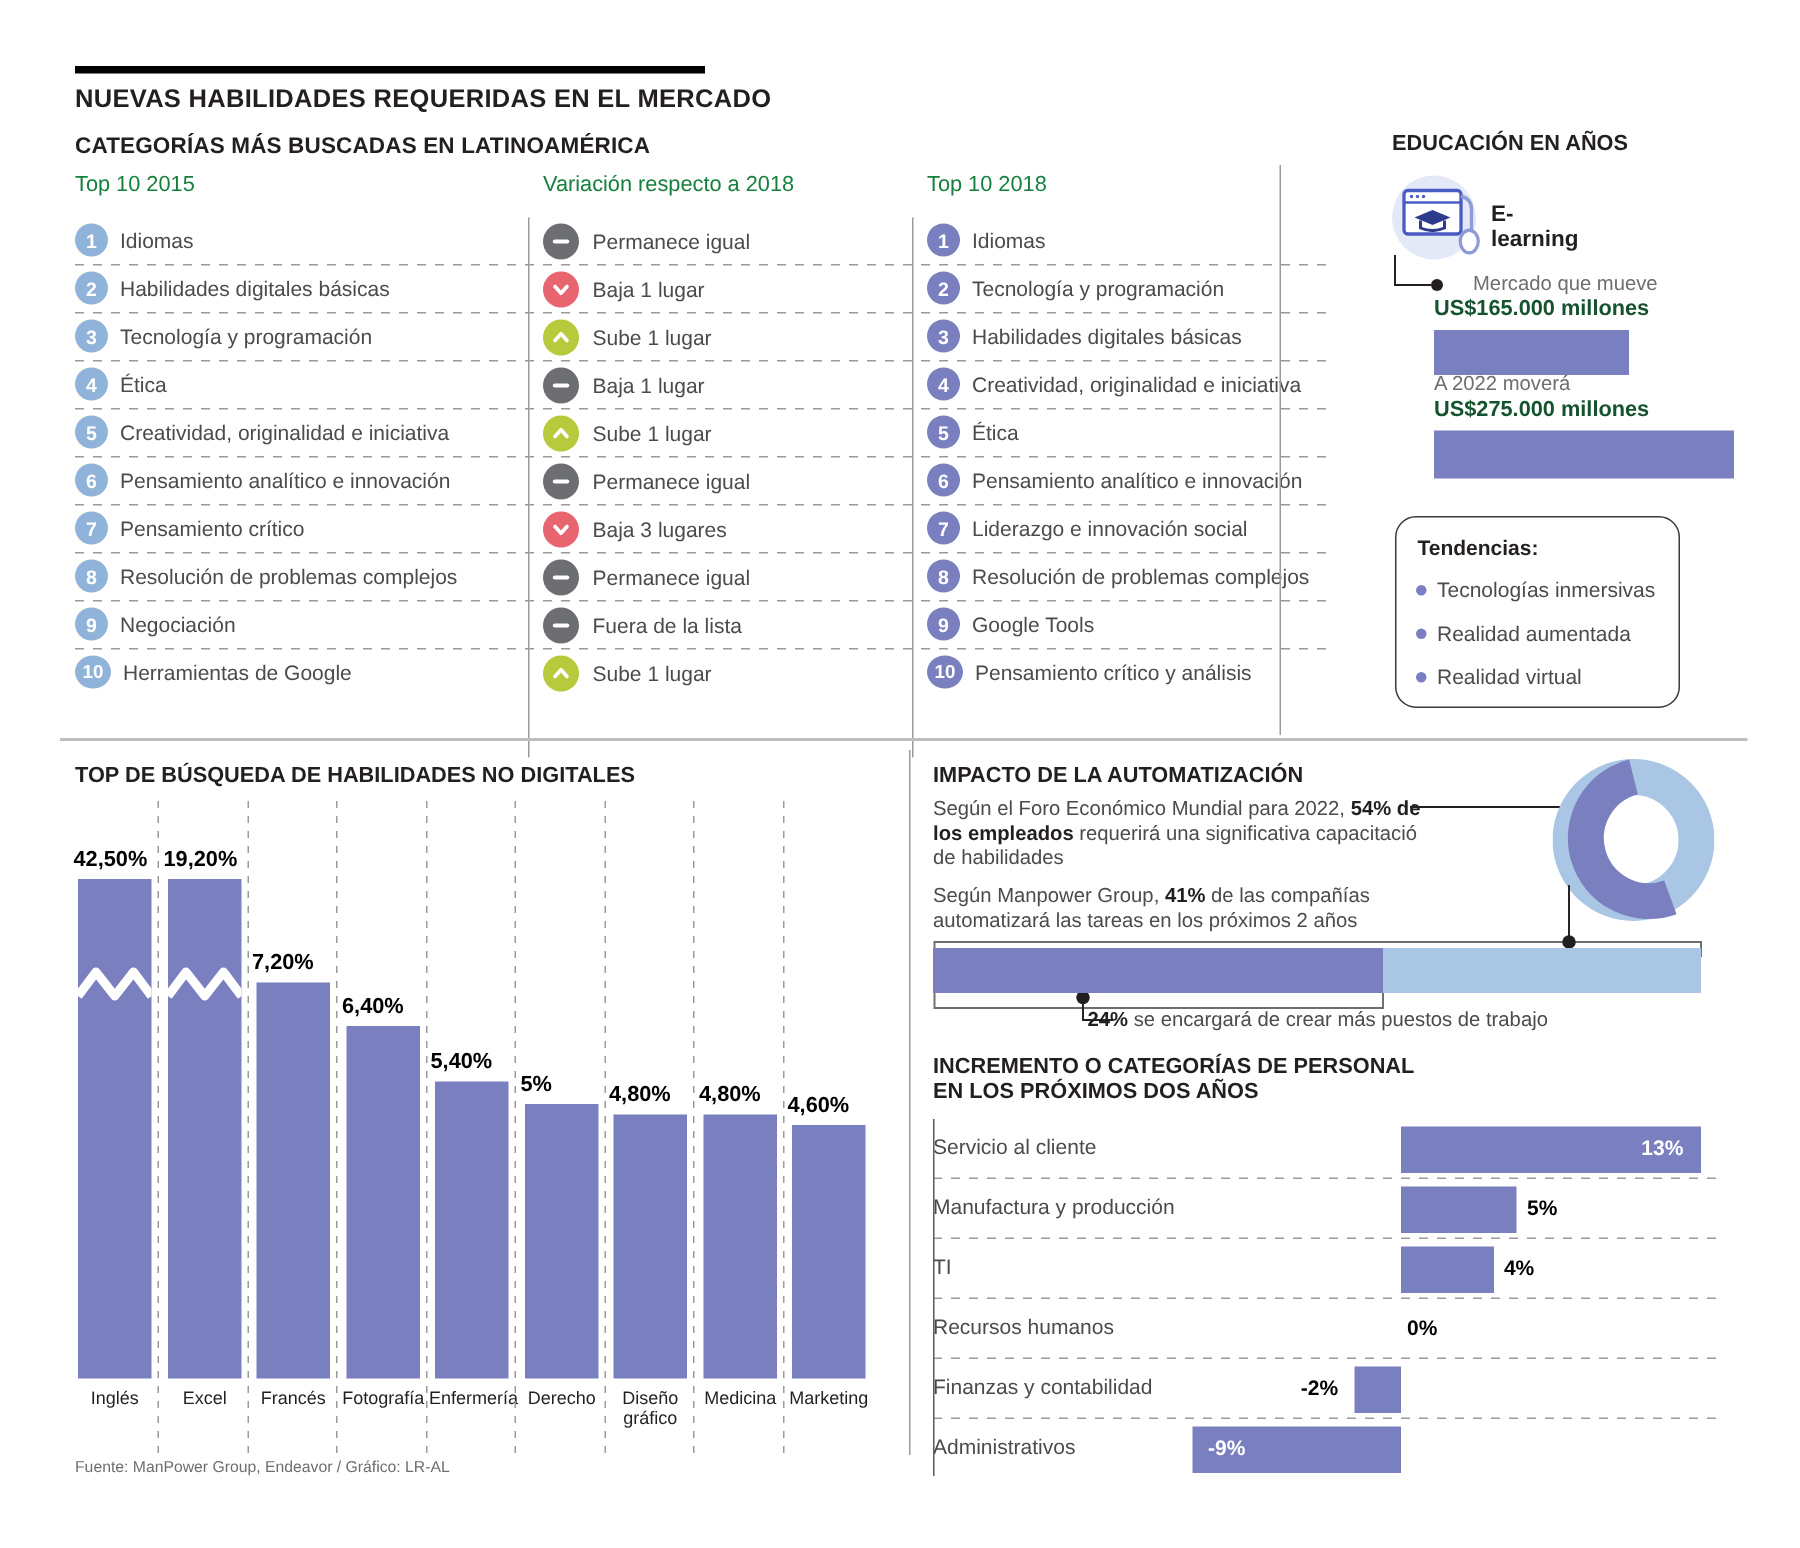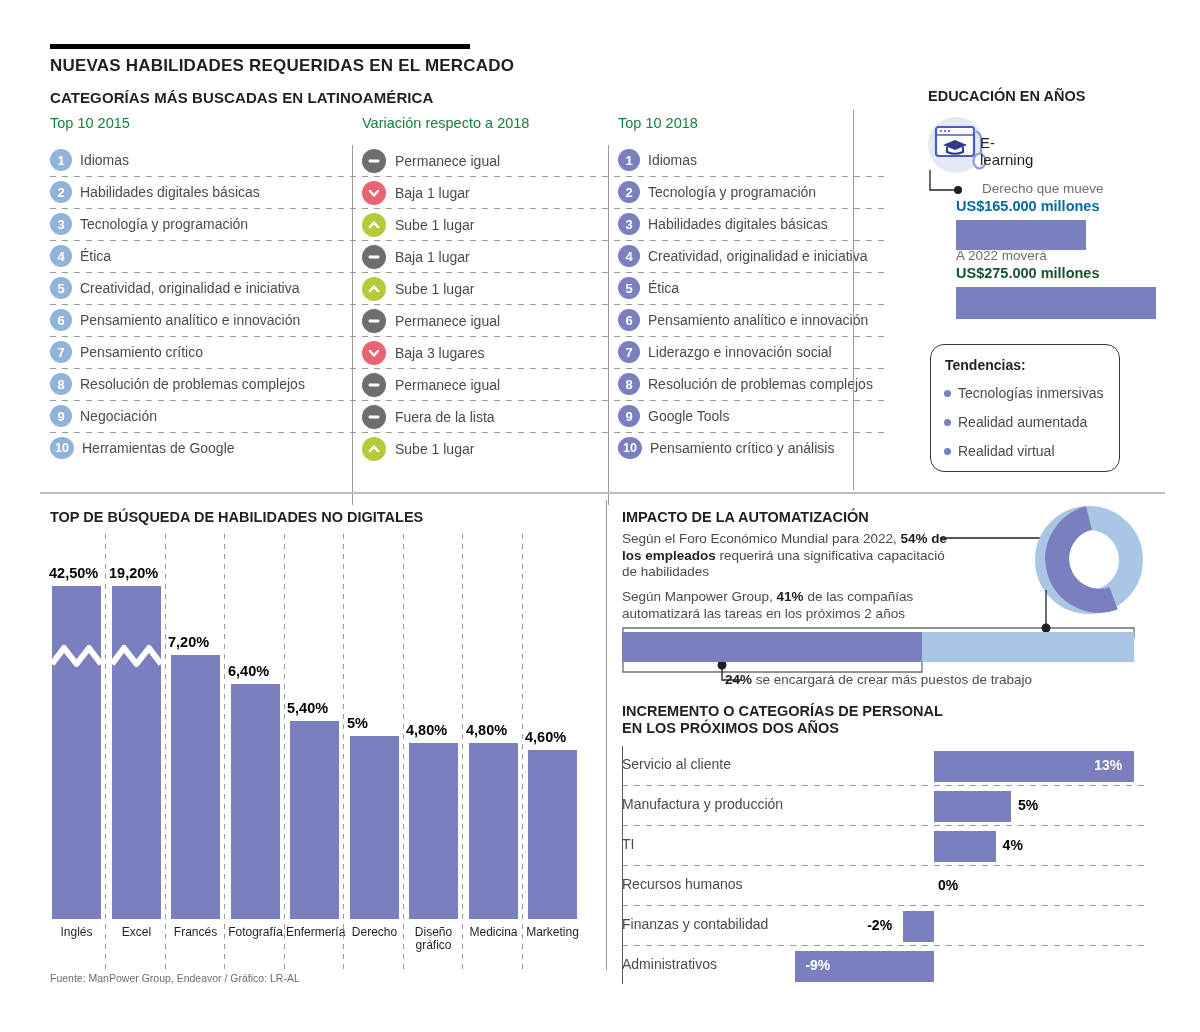--- a/index.html
+++ b/index.html
@@ -59,25 +59,25 @@
   .vic.gray { background:#6d6e71; }
   .vic.red  { background:#e8646f; }
   .vic.green{ background:#b6ca3c; }
   .vic svg { display:block; }
 
   
   .edu-title { position:absolute; left:928px; top:88px; font-size:14.5px; font-weight:bold; }
   .elearn-wrap { position:absolute; left:928px; top:117px; }
   .elearn-circle { position:absolute; left:0; top:0; width:56px; height:56px; border-radius:50%; background:#e4e9f7; }
   .elearn-icon { position:absolute; left:5px; top:6px; }
-  .elearn-label { position:absolute; left:52px; top:17px; font-size:15px; font-weight:normal; color:#231f20; }
+  .elearn-label { position:absolute; left:66px; top:17px; font-size:15px; font-weight:bold; color:#231f20; }
 
   .leader { position:absolute; stroke:#231f20; fill:none; stroke-width:1.3; }
   .mkt-note { position:absolute; left:982px; top:181px; font-size:13.5px; color:#6d6e71; }
-  .mkt-val  { position:absolute; left:956px; top:198px; font-size:14.5px; font-weight:bold; color:#0369a1; }
+  .mkt-val  { position:absolute; left:956px; top:198px; font-size:14.5px; font-weight:bold; color:#14532d; }
   .bar-e1 { position:absolute; left:956px; top:220px; width:130px; height:30px; background:#7a7fc0; }
   .mkt-note2{ position:absolute; left:956px; top:248px; font-size:13.5px; color:#6d6e71; }
   .mkt-val2 { position:absolute; left:956px; top:265px; font-size:14.5px; font-weight:bold; color:#14532d; }
   .bar-e2 { position:absolute; left:956px; top:287px; width:200px; height:32px; background:#7a7fc0; }
 
   .trend-box { position:absolute; left:930px; top:344px; width:190px; height:128px;
                border:1.2px solid #3a3a3a; border-radius:14px; }
   .trend-title { position:absolute; left:945px; top:357px; font-size:14px; font-weight:bold; }
   .trend-item { position:absolute; left:944px; font-size:14px; color:#4b4b4b; display:flex; align-items:center; gap:7px;}
   .tdot { width:7px; height:7px; border-radius:50%; background:#7a7fc0; flex:none; }
@@ -349,21 +349,21 @@
       </svg>
     </div>
     <div class="elearn-label">E-learning</div>
   </div>
 
   <svg class="leader" style="left:928px; top:170px; width:60px; height:28px;">
     <path d="M2 0 L2 20 L26 20"></path>
     <circle cx="30" cy="20" r="4" fill="#231f20" stroke="none"></circle>
   </svg>
 
-  <div class="mkt-note">Derecho que mueve</div>
+  <div class="mkt-note">Mercado que mueve</div>
   <div class="mkt-val">US$165.000 millones</div>
   <div class="bar-e1"></div>
   <div class="mkt-note2">A 2022 moverá</div>
   <div class="mkt-val2">US$275.000 millones</div>
   <div class="bar-e2"></div>
 
   <div class="trend-box"></div>
   <div class="trend-title">Tendencias:</div>
   <div class="trend-item" style="top:385px;">
     <span class="tdot"></span>

